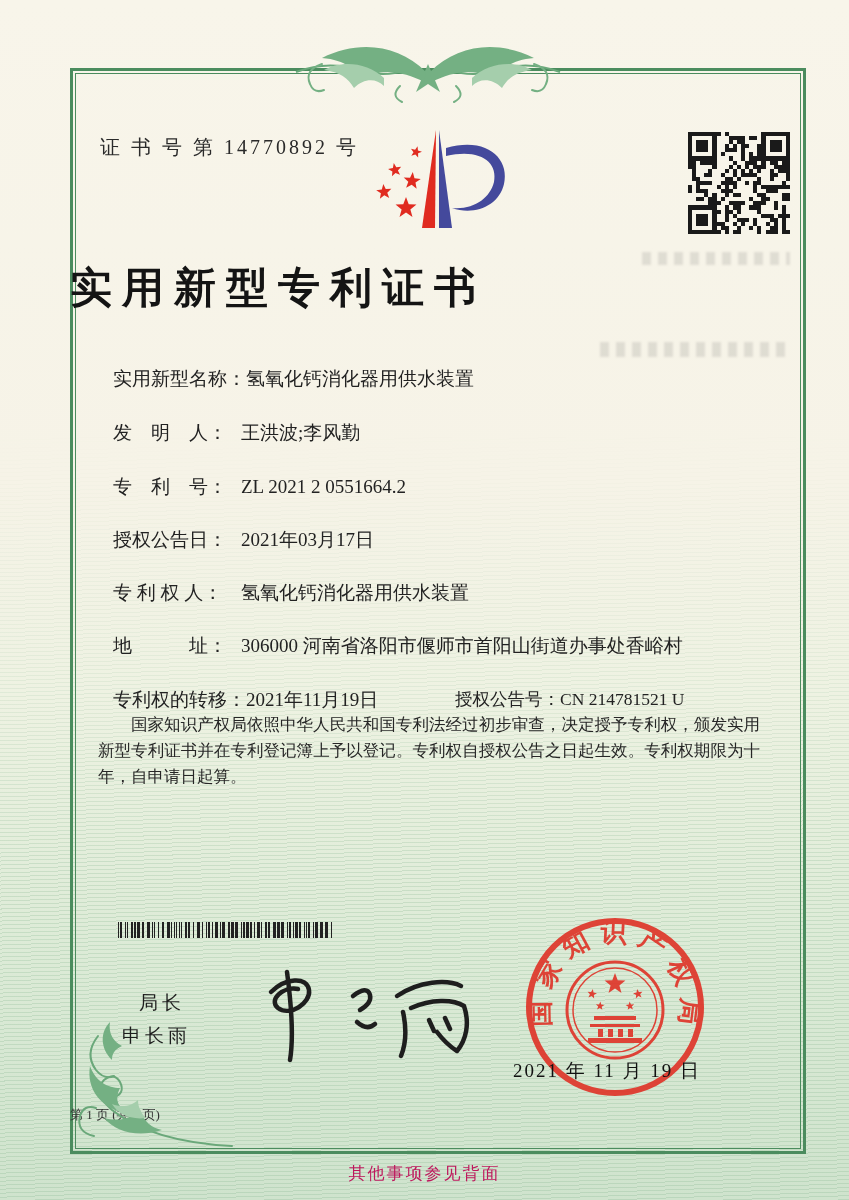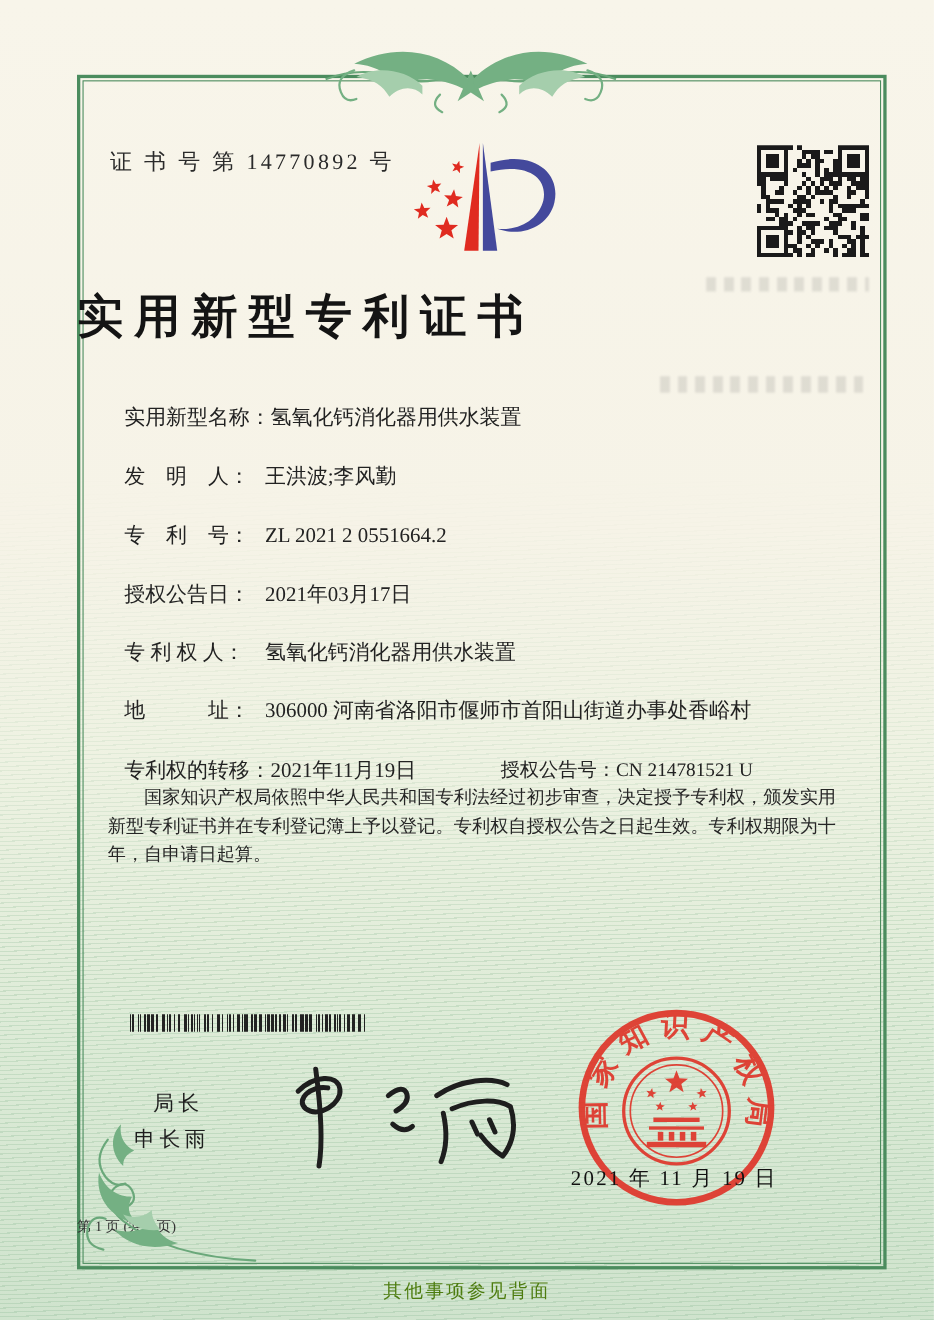--- a/index.html
+++ b/index.html
@@ -28,23 +28,23 @@
   .abs{position:absolute;}
   .cert-no{left:100px;top:134px;font-size:20px;letter-spacing:3px;color:#2a2a2a;}
   .title{left:70px;top:260px;width:730px;font-size:42px;font-weight:700;letter-spacing:10px;color:#141414;}
   .field{left:113px;font-size:19px;white-space:nowrap;color:#222;}
   .field .lab{display:inline-block;min-width:128px;}
   .grant-no{left:455px;font-size:17.5px;white-space:nowrap;color:#222;}
   .paras{left:98px;top:712px;width:662px;font-size:16.5px;line-height:26px;color:#262626;text-align:justify;}
   .paras p{margin:0;text-indent:2em;}
   .officer-title{left:122px;top:990px;font-size:19px;letter-spacing:4px;margin-left:17px;}
   .officer-name{left:122px;top:1023px;font-size:19px;letter-spacing:4px;text-align:right;}
-  .seal-date{left:513px;top:1058px;width:200px;text-align:center;font-size:19px;letter-spacing:2px;color:#111;z-index:6;}
+  .seal-date{left:513px;top:1058px;width:200px;text-align:left;font-size:19px;letter-spacing:2px;color:#111;z-index:6;}
   .page-info{left:70px;top:1106px;width:730px;text-align:left;font-size:13px;color:#333;}
-  .back-note{left:0;top:1162px;width:849px;text-align:center;font-size:17px;color:#4d7c0f;letter-spacing:2px;}
+  .back-note{left:0;top:1162px;width:849px;text-align:center;font-size:17px;color:#be185d;letter-spacing:2px;}
   .ghost{position:absolute;opacity:.14;filter:blur(1px);
     background:repeating-linear-gradient(90deg,#555 0 9px,transparent 9px 16px);}
   svg{display:block;}
 </style>
 </head>
 <body>
 
 <div class="waves"></div>
 
 <div class="frame">

